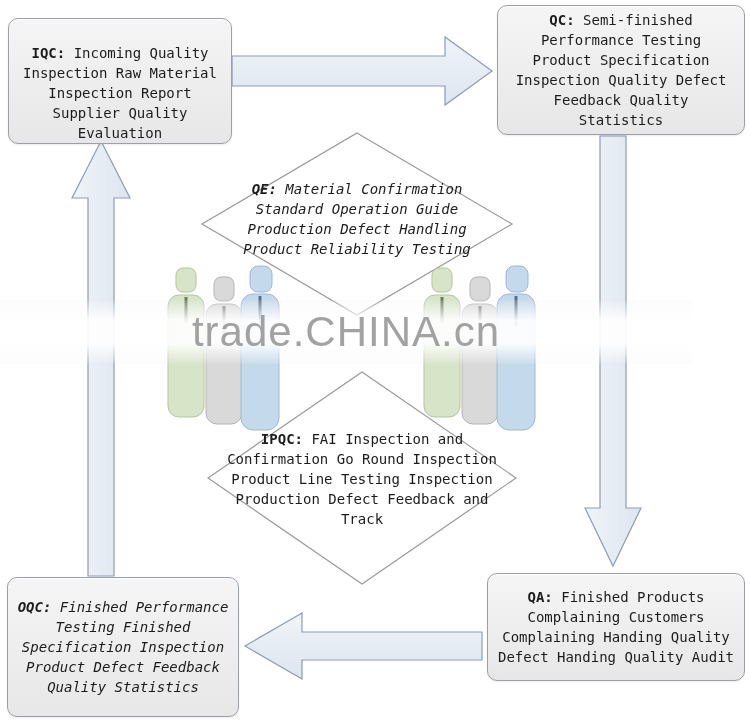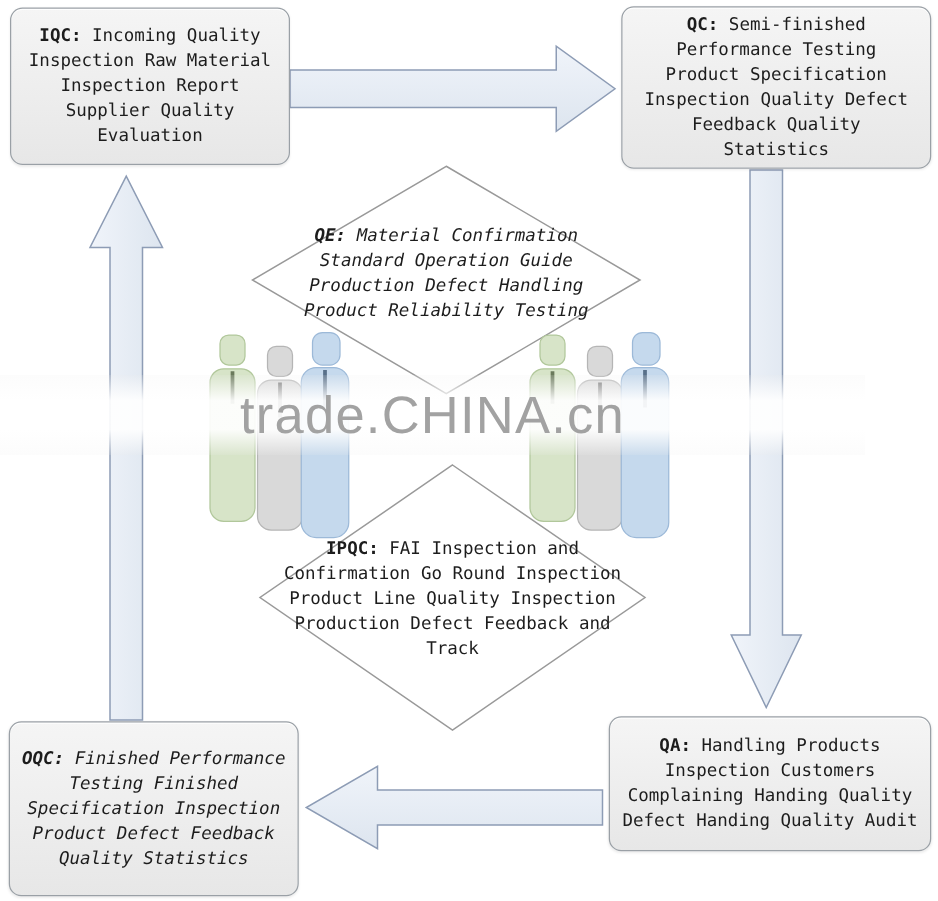--- a/index.html
+++ b/index.html
@@ -17,21 +17,21 @@
     background:linear-gradient(180deg,#f5f5f5 0%,#e7e7e7 100%);
     border:1px solid #9aa0a6;
     border-radius:10px;
     box-shadow: inset 0 1px 0 rgba(255,255,255,.85), 0 1px 2px rgba(0,0,0,.08);
   }
   .box-text, .dlabel {
     font-size:14px; line-height:20px; color:#1c1c1c;
     text-align:center;
   }
   .box-text b, .dlabel b { font-weight:700; }
-  #box-iqc { left:8px;  top:6px;   width:222px; height:124px; }
+  #box-iqc { left:8px;  top:18px;   width:222px; height:124px;align-items:flex-end; }
   #box-qc  { left:497px; top:5px;  width:246px; height:128px; }
   #box-oqc { left:7px;  top:577px; width:230px; height:138px; }
   #box-qa  { left:487px; top:573px; width:256px; height:106px; }
   #box-iqc .box-text { width:198px; }
   #box-qc  .box-text { width:220px; }
   #box-oqc .box-text { width:214px;font-style:italic; }
   #box-qa  .box-text { width:238px; }
   .dlabel { position:absolute; }
   #label-qe   { left:241px; top:179px; width:232px;font-style:italic; }
   #label-ipqc { left:225px; top:429px; width:274px; }
@@ -119,24 +119,24 @@
 
   <div class="box" id="box-qc">
     <div class="box-text"><b>QC:</b> <span>Semi-finished Performance Testing Product Specification Inspection Quality Defect Feedback Quality Statistics</span></div>
   </div>
 
   <div class="box" id="box-oqc">
     <div class="box-text"><b>OQC:</b> <span>Finished Performance Testing Finished Specification Inspection Product Defect Feedback Quality Statistics</span></div>
   </div>
 
   <div class="box" id="box-qa">
-    <div class="box-text"><b>QA:</b> <span>Handling Products Inspection Customers Complaining Handing Quality Defect Handing Quality Audit</span></div>
+    <div class="box-text"><b>QA:</b> <span>Finished Products Complaining Customers Complaining Handing Quality Defect Handing Quality Audit</span></div>
   </div>
 
   <div class="dlabel" id="label-qe"><b>QE:</b> <span>Material Confirmation Standard Operation Guide Production Defect Handling Product Reliability Testing</span></div>
 
-  <div class="dlabel" id="label-ipqc"><b>IPQC:</b> <span>FAI Inspection and Confirmation Go Round Inspection Product Line Quality Inspection Production Defect Feedback and Track</span></div>
+  <div class="dlabel" id="label-ipqc"><b>IPQC:</b> <span>FAI Inspection and Confirmation Go Round Inspection Product Line Testing Inspection Production Defect Feedback and Track</span></div>
 
   <div class="watermark">
     <span>trade.CHINA.cn</span>
   </div>
 
 </div>
 
 </body></html>

